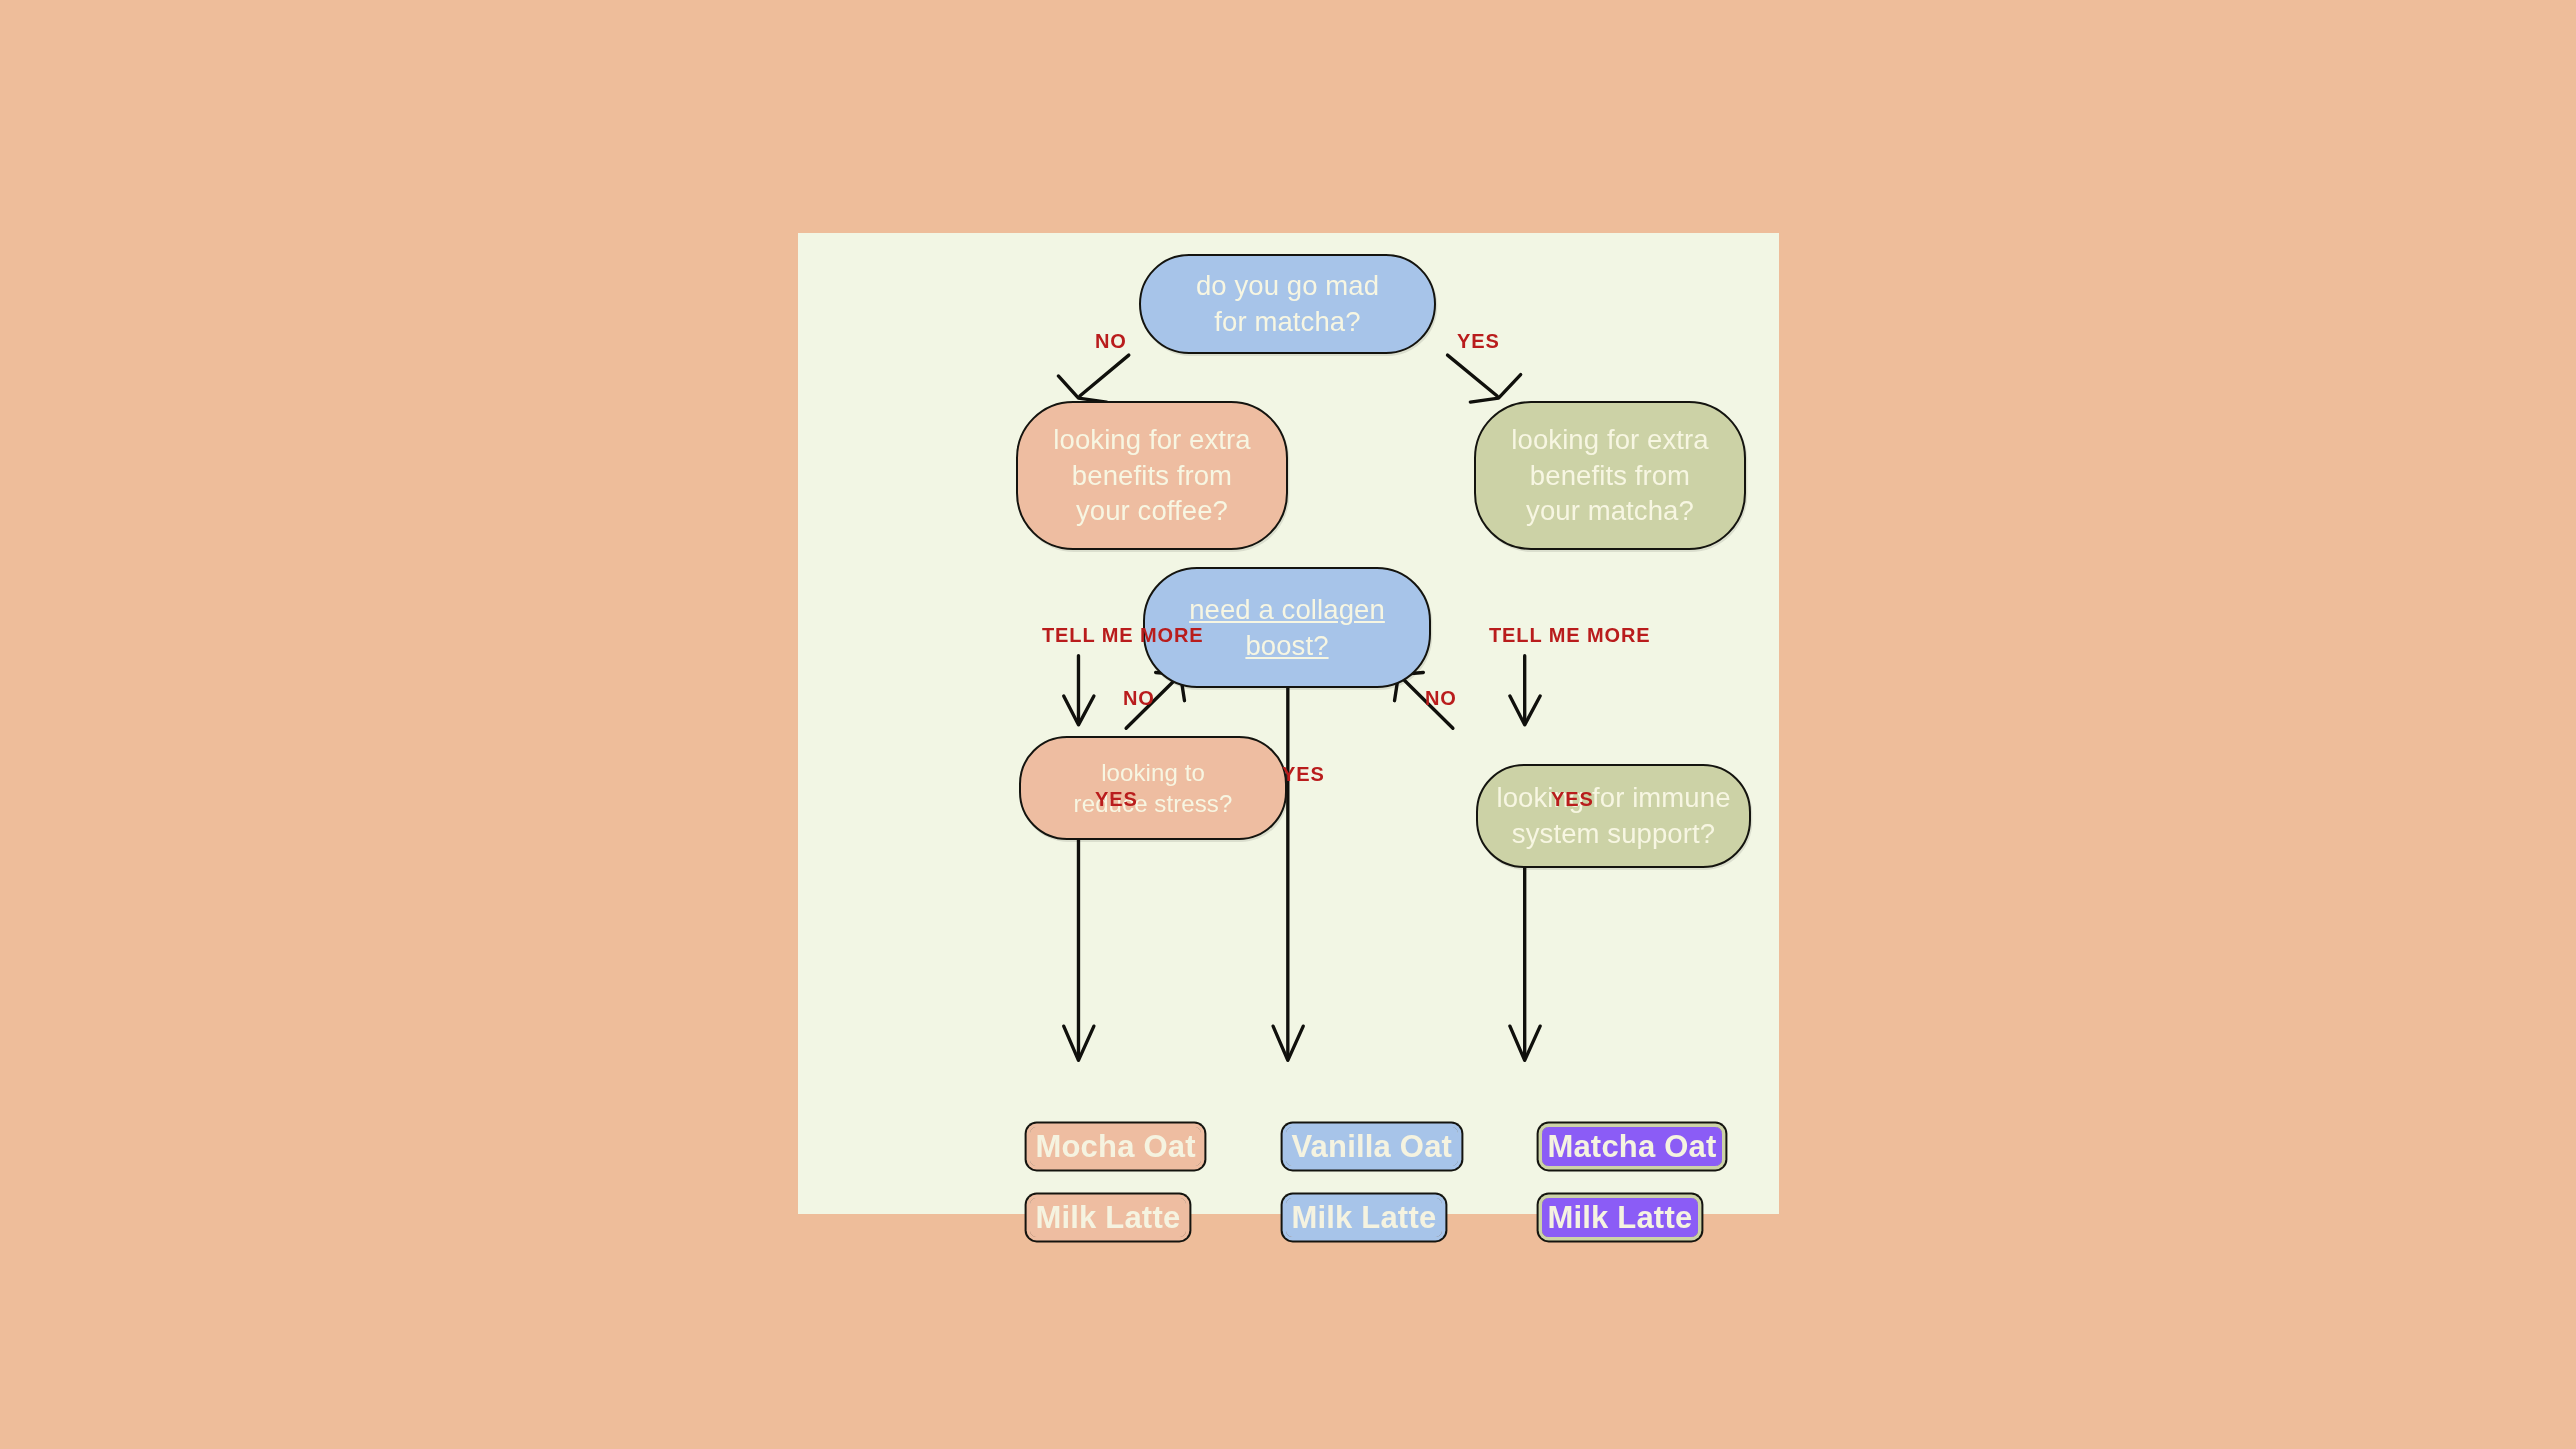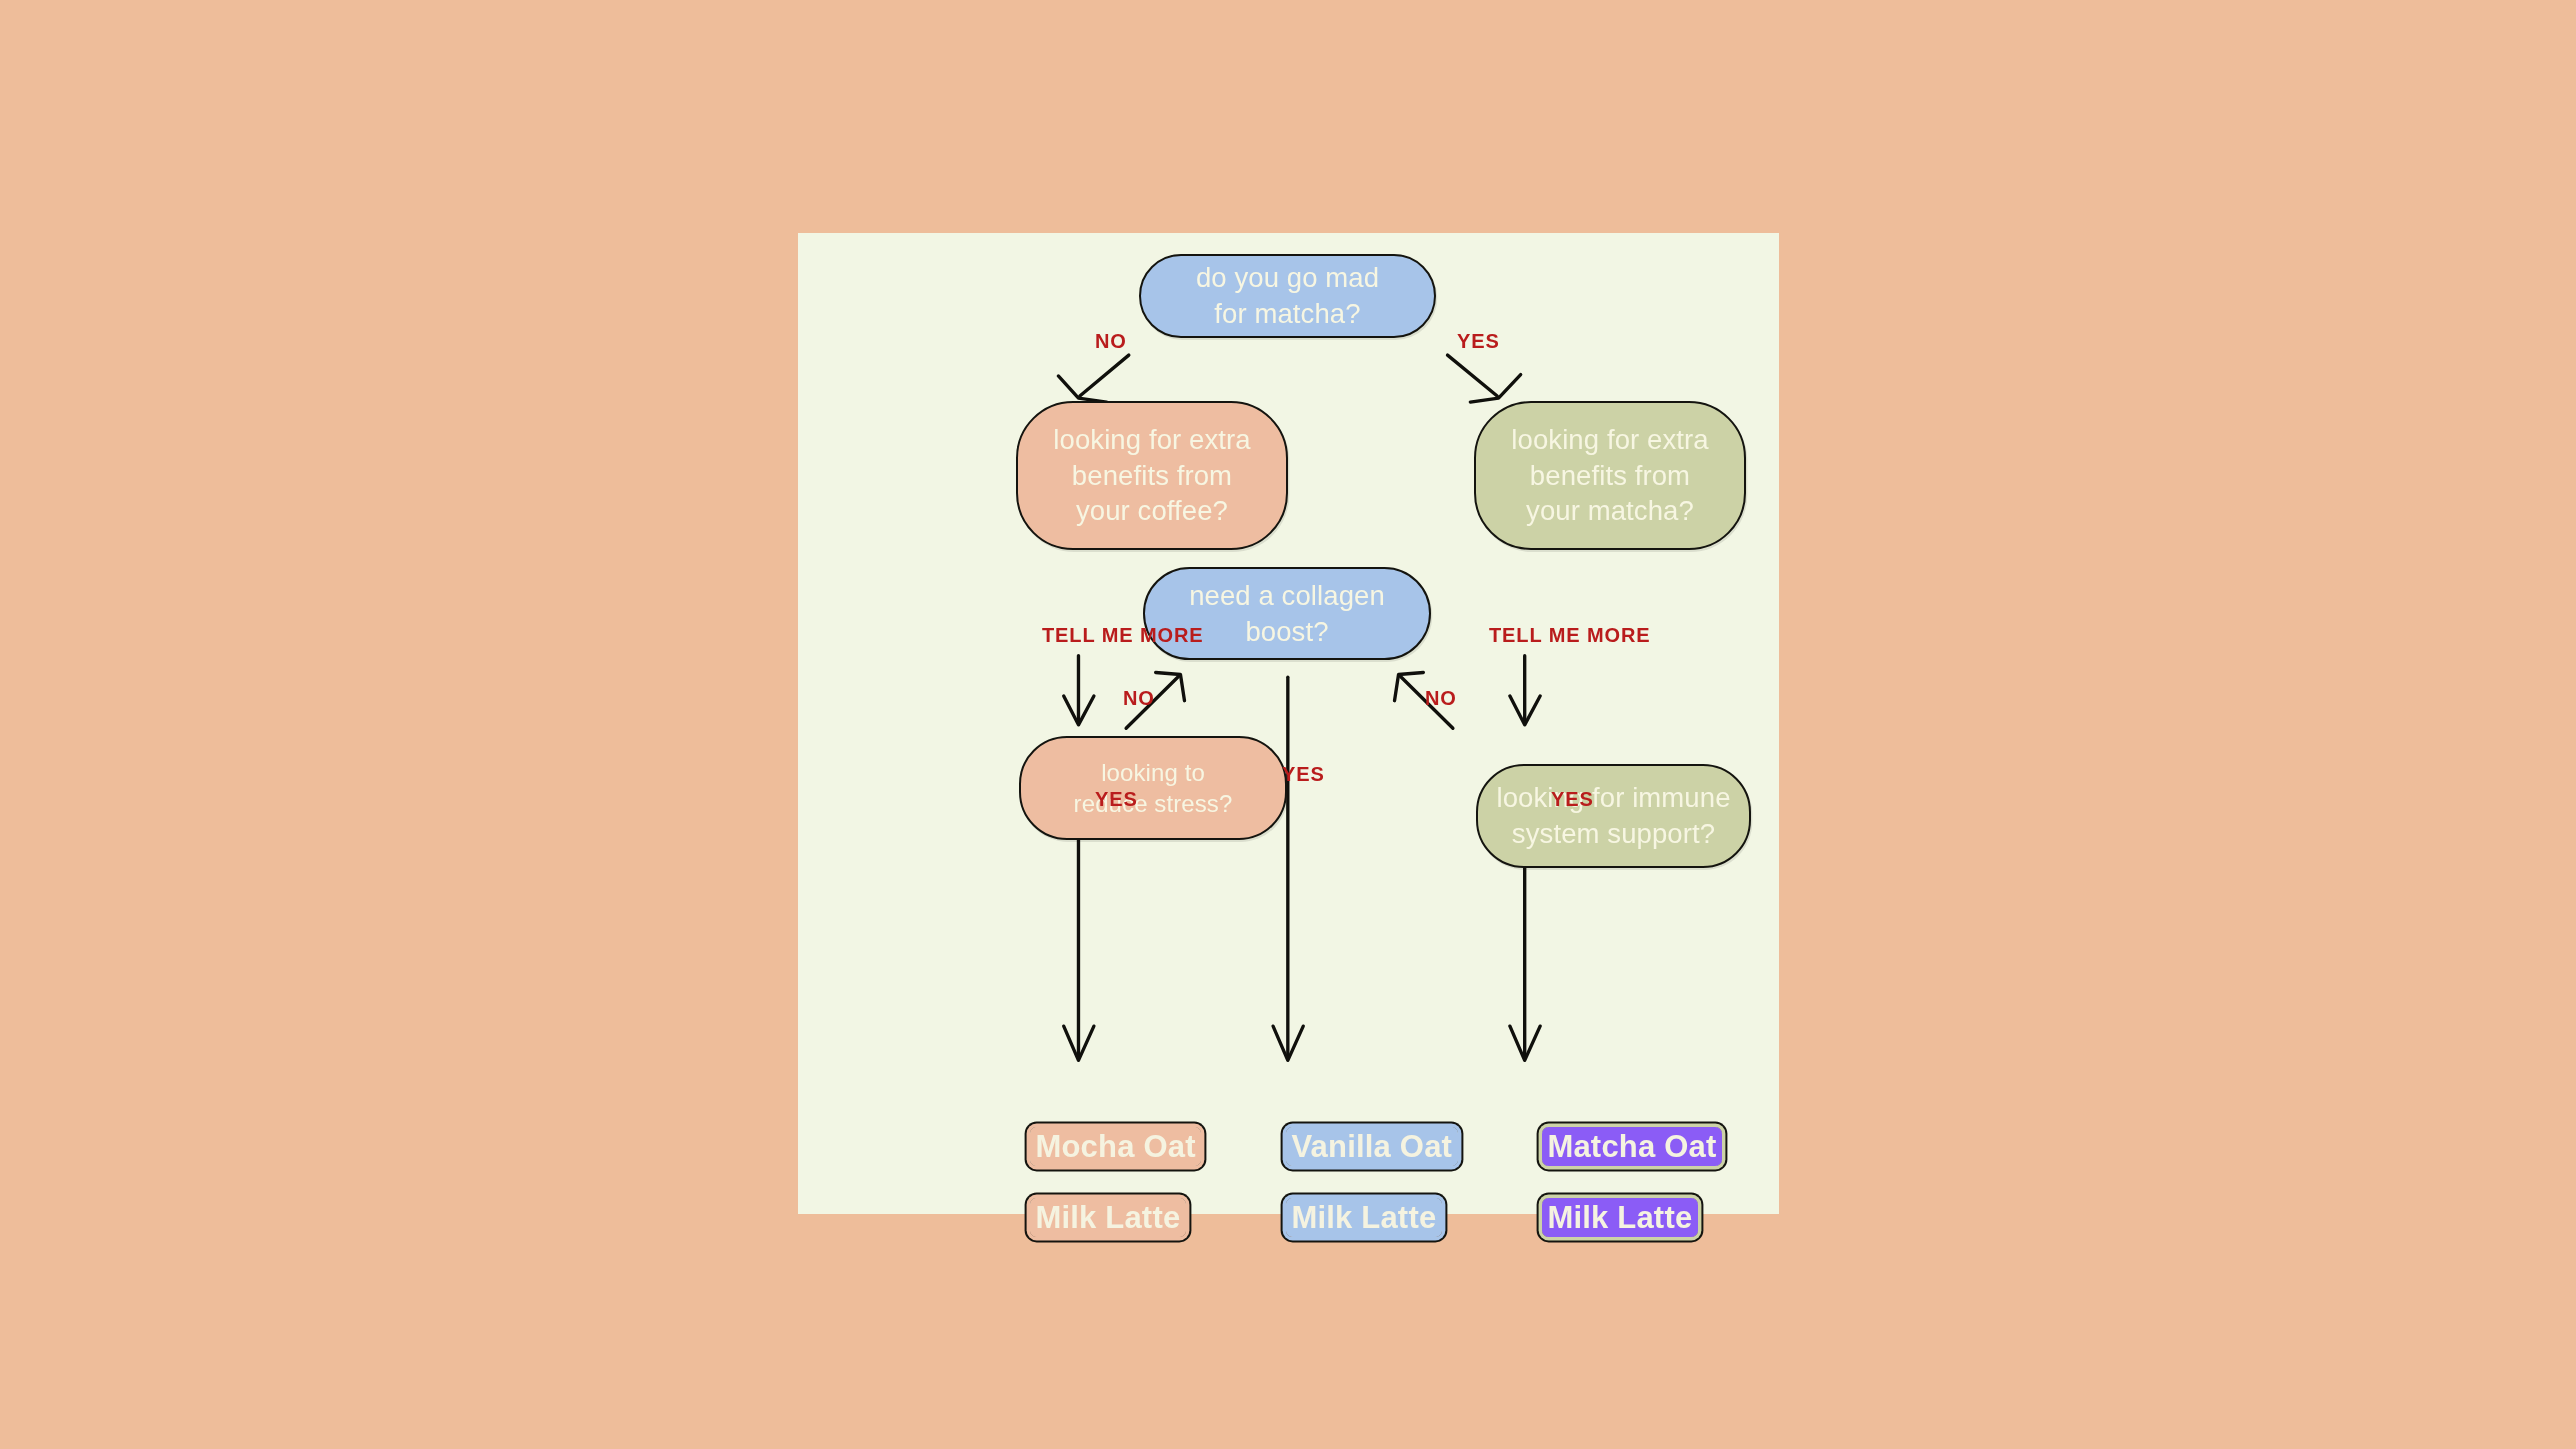--- a/index.html
+++ b/index.html
@@ -56,34 +56,34 @@
     letter-spacing: 0.1px;
     white-space: pre-line;
     box-shadow: 1.3px 2px 0 rgba(20,20,15,0.10);
   }
   .node.blue   { background: #a7c4e9; }
   .node.orange { background: #eebda1; }
   .node.green  { background: #ccd2a6; }
 
   
   #node-root {
-    left: 341px;  top: 21px;  width: 297px; height: 84px;
+    left: 341px;  top: 21px;  width: 297px; height: 100px;
     font-size: 27.5px; border-radius: 54px;
   }
   #node-coffee-benefits {
     left: 218px;  top: 168px; width: 272px; height: 149px;
     font-size: 27.5px; border-radius: 57px;
   }
   #node-matcha-benefits {
     left: 676px; top: 168px; width: 272px; height: 149px;
     font-size: 27.5px; border-radius: 57px;
   }
   #node-collagen {
-    left: 345px;  top: 334px; width: 288px; height: 93px;
-    font-size: 27.5px; border-radius: 54px;
+    left: 345px;  top: 334px; width: 288px; height: 121px;
+    font-size: 27.5px; border-radius: 54px; text-decoration: underline;
   }
   #node-reduce-stress {
     left: 221px;  top: 503px; width: 268px; height: 104px;
     font-size: 24px; border-radius: 48px;
   }
   #node-immune {
     left: 678px; top: 503px; width: 275px; height: 104px;
     font-size: 27.5px; border-radius: 48px; margin-top: 28px;
   }
 

